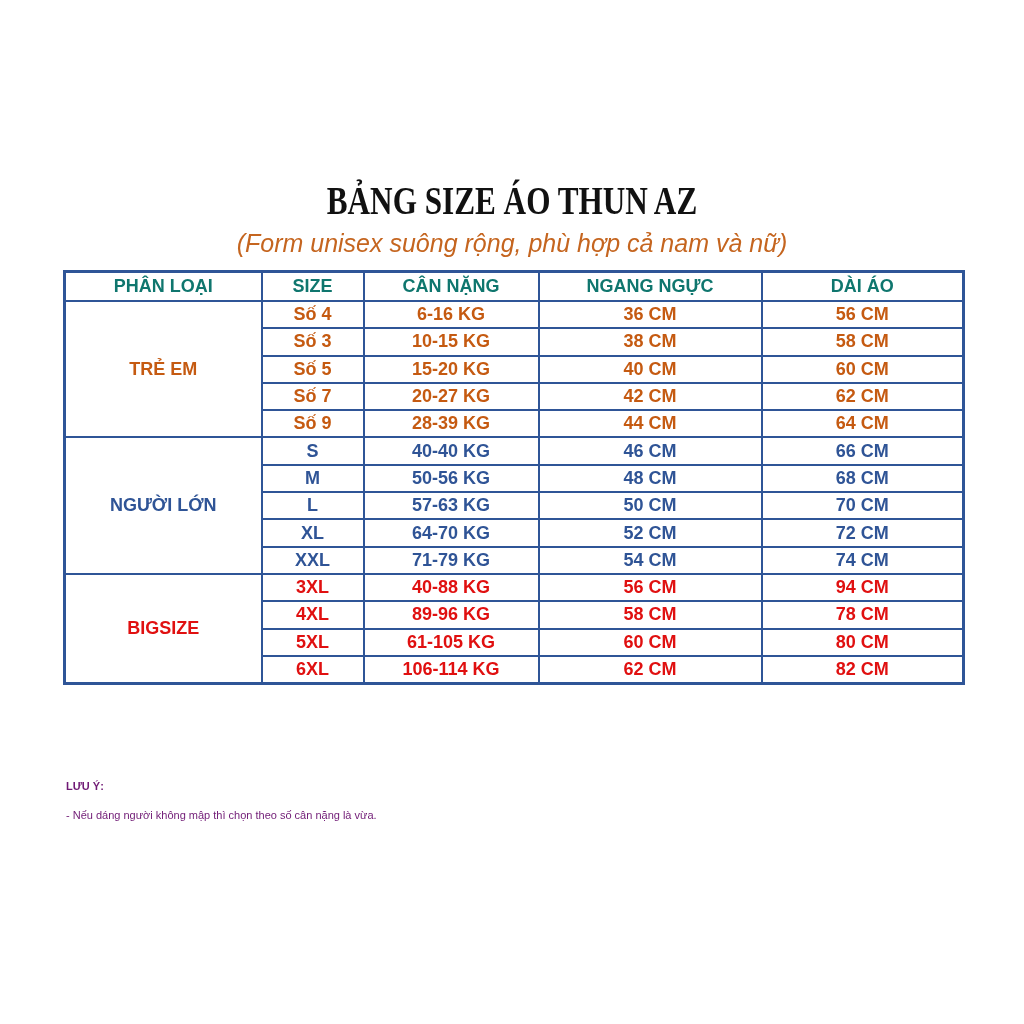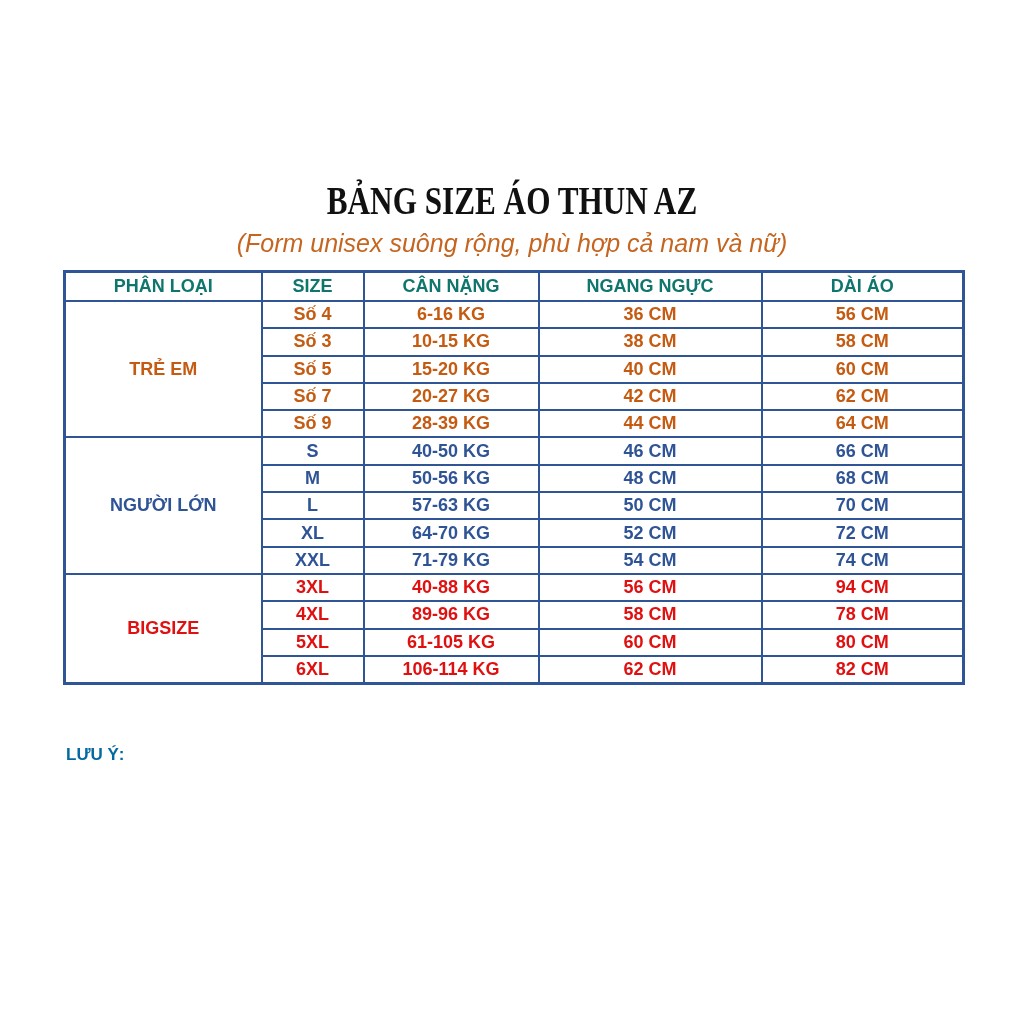--- a/index.html
+++ b/index.html
@@ -63,23 +63,23 @@
     }
     .size-table td {
       height: 25.3px;
     }
     .g-kids { color: #C55A11; }
     .g-adult { color: #2F5496; }
     .g-big { color: #E01010; }
     .notes {
       position: absolute;
       left: 66px;
-      top: 740px;
-      font-size: 17px;
-      color: #0369a1;
+      top: 772px;
+      font-size: 11px;
+      color: #701a75;
       line-height: 29px;
     }
     .notes .notes-title {
       font-weight: bold;
     }
   </style>
 </head>
 <body>
 
 <div class="title">BẢNG SIZE ÁO THUN AZ</div>
@@ -132,21 +132,21 @@
     <tr class="g-kids">
       <td>Số 9</td>
       <td>28-39 KG</td>
       <td>44 CM</td>
       <td>64 CM</td>
     </tr>
 
     <tr class="g-adult">
       <td rowspan="5">NGƯỜI LỚN</td>
       <td>S</td>
-      <td>40-50 KG</td>
+      <td>40-40 KG</td>
       <td>46 CM</td>
       <td>66 CM</td>
     </tr>
     <tr class="g-adult">
       <td>M</td>
       <td>50-56 KG</td>
       <td>48 CM</td>
       <td>68 CM</td>
     </tr>
     <tr class="g-adult">
@@ -191,13 +191,14 @@
       <td>6XL</td>
       <td>106-114 KG</td>
       <td>62 CM</td>
       <td>82 CM</td>
     </tr>
   </tbody>
 </table>
 
 <div class="notes">
   <div class="notes-title">LƯU Ý:</div>
+  <div>- Nếu dáng người không mập thì chọn theo số cân nặng là vừa.</div>
 </div>
 
 </body></html>

